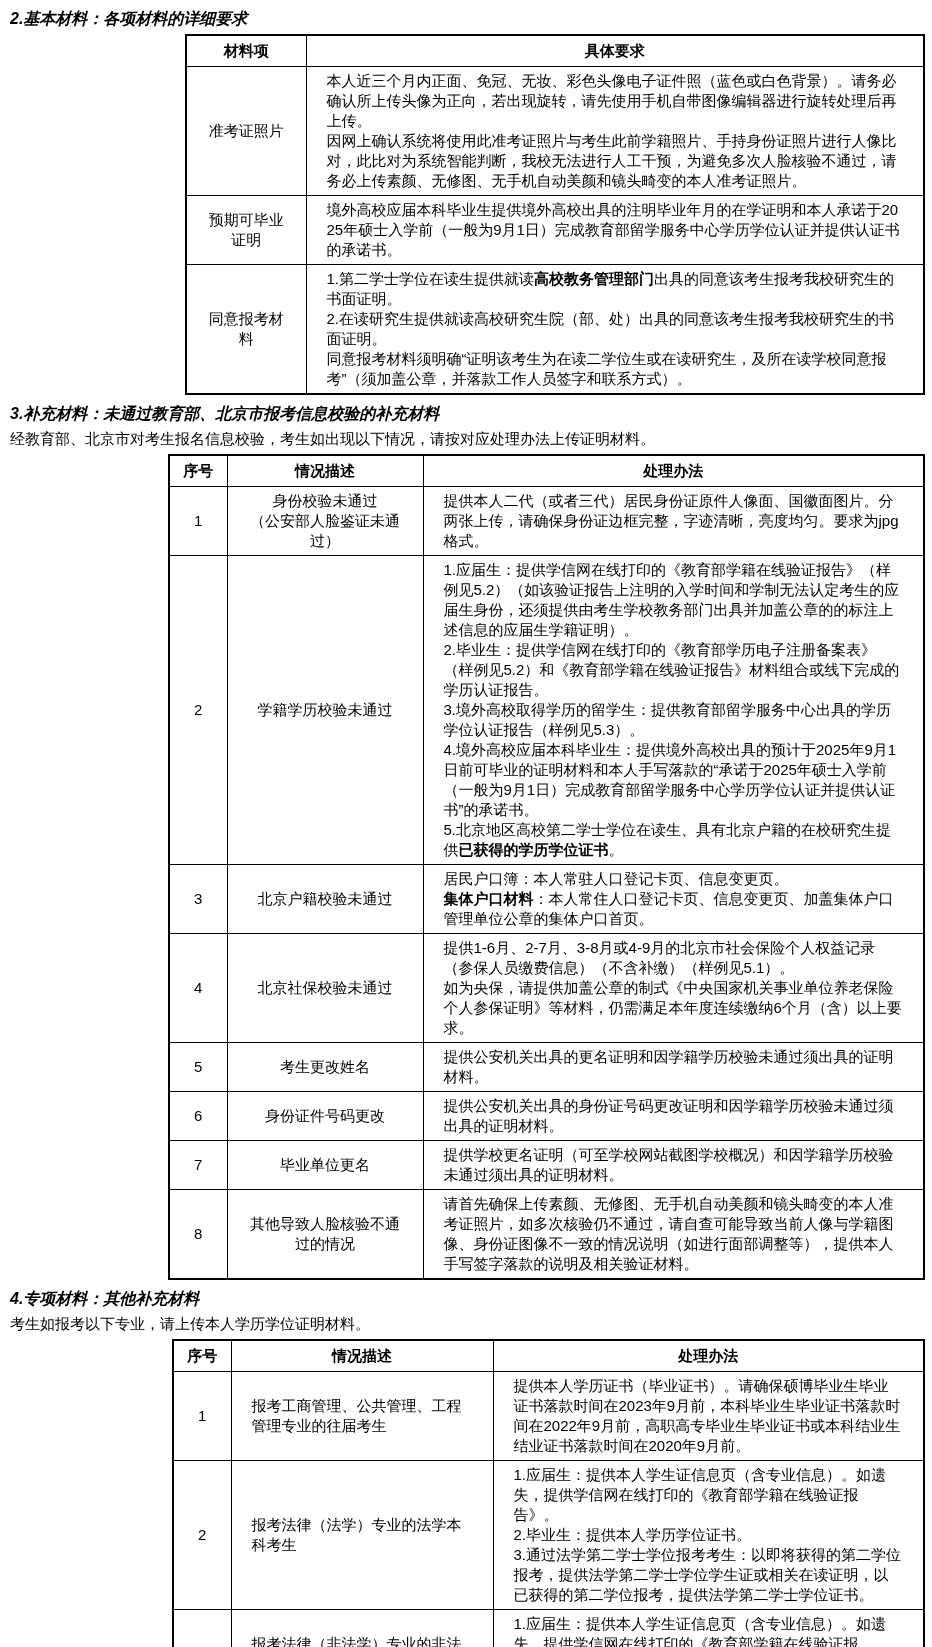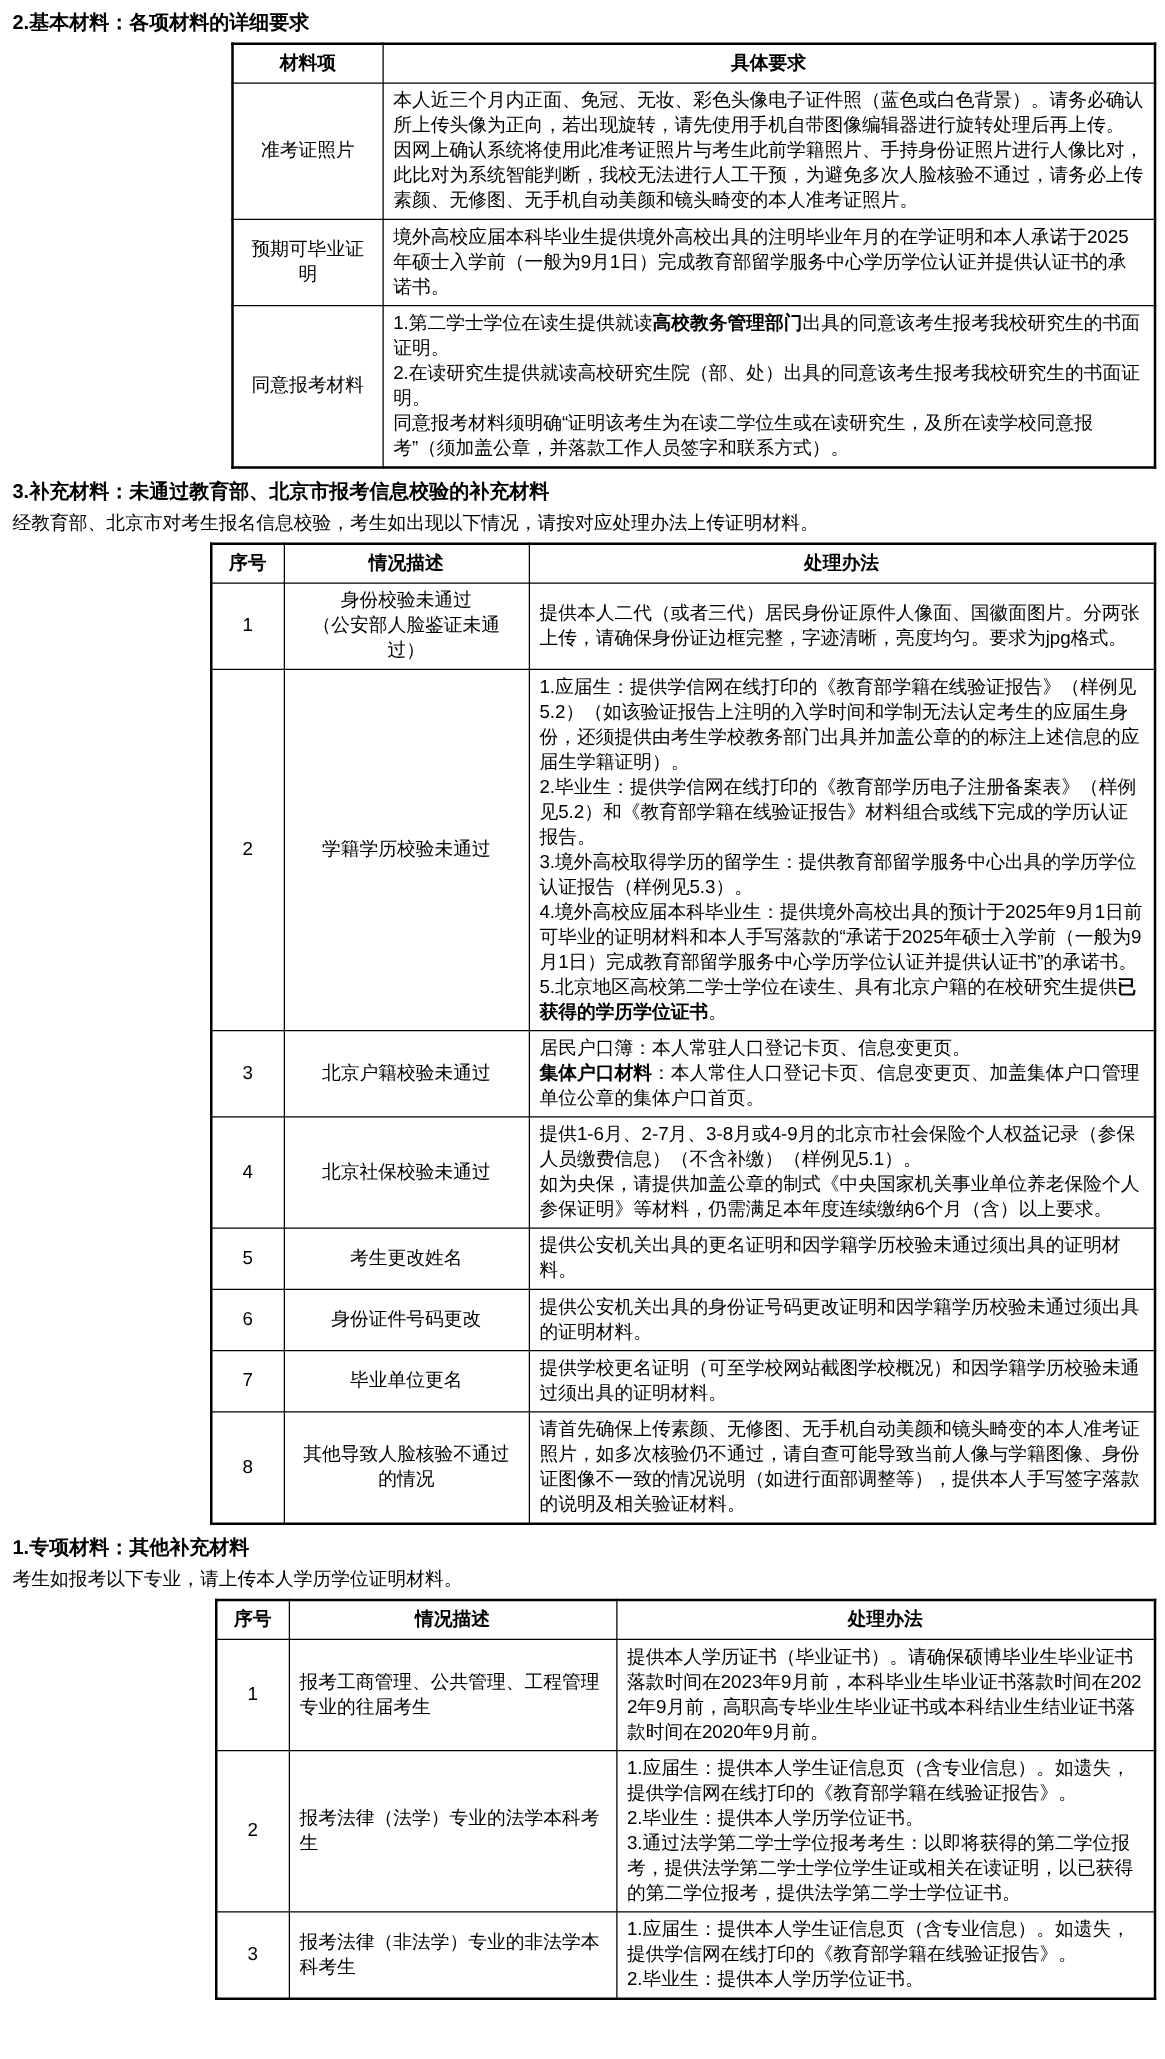--- a/index.html
+++ b/index.html
@@ -5,30 +5,31 @@
   html,body{margin:0;padding:0;}
   body{
     width:932px;height:1647px;overflow:hidden;position:relative;
     background:#ffffff;color:#000;
     font-family:"Liberation Sans","DejaVu Sans",sans-serif;
     font-size:15px;line-height:20px;
   }
   .sec-heading{
     font-weight:bold;font-size:16px;line-height:20px;
     margin:9px 0 5px 10px;
+    font-style:italic;
   }
   .intro{margin:0 0 5px 10px;font-size:15px;}
   table.doc{
     border-collapse:collapse;table-layout:fixed;
     border:2px solid #000;
     margin-bottom:6px;
   }
   table.doc td,table.doc th{
     border:1px solid #000;
-    padding:4px 8px;
+    padding:4px 20px;
     font-size:15px;line-height:20px;
     vertical-align:middle;
     word-break:break-all;
   }
   table.doc th{font-weight:bold;text-align:center;height:22px;padding:4px 2px;margin-top:40px;}
   td.lbl{text-align:center;padding:4px 4px;margin-left:24px;}
   td.num{text-align:center;}
   td.txt{text-align:left;}
   .t1{margin-left:185px;width:740px;}
   .t2{margin-left:168px;width:757px;}
@@ -115,21 +116,21 @@
     <td class="txt">提供学校更名证明（可至学校网站截图学校概况）和因学籍学历校验未通过须出具的证明材料。</td>
   </tr>
   <tr>
     <td class="num">8</td>
     <td class="lbl">其他导致人脸核验不通过的情况</td>
     <td class="txt">请首先确保上传素颜、无修图、无手机自动美颜和镜头畸变的本人准考证照片，如多次核验仍不通过，请自查可能导致当前人像与学籍图像、身份证图像不一致的情况说明（如进行面部调整等），提供本人手写签字落款的说明及相关验证材料。</td>
   </tr>
 </tbody>
   </table>
 
-<div class="sec-heading">1.专项材料：其他补充材料</div>
+<div class="sec-heading">4.专项材料：其他补充材料</div>
 <div class="intro">考生如报考以下专业，请上传本人学历学位证明材料。</div>
 
 <table class="doc t3">
   <colgroup>
       <col style="width:58px">
       <col style="width:262px">
       <col>
     </colgroup>
   <tbody>
       <tr>

